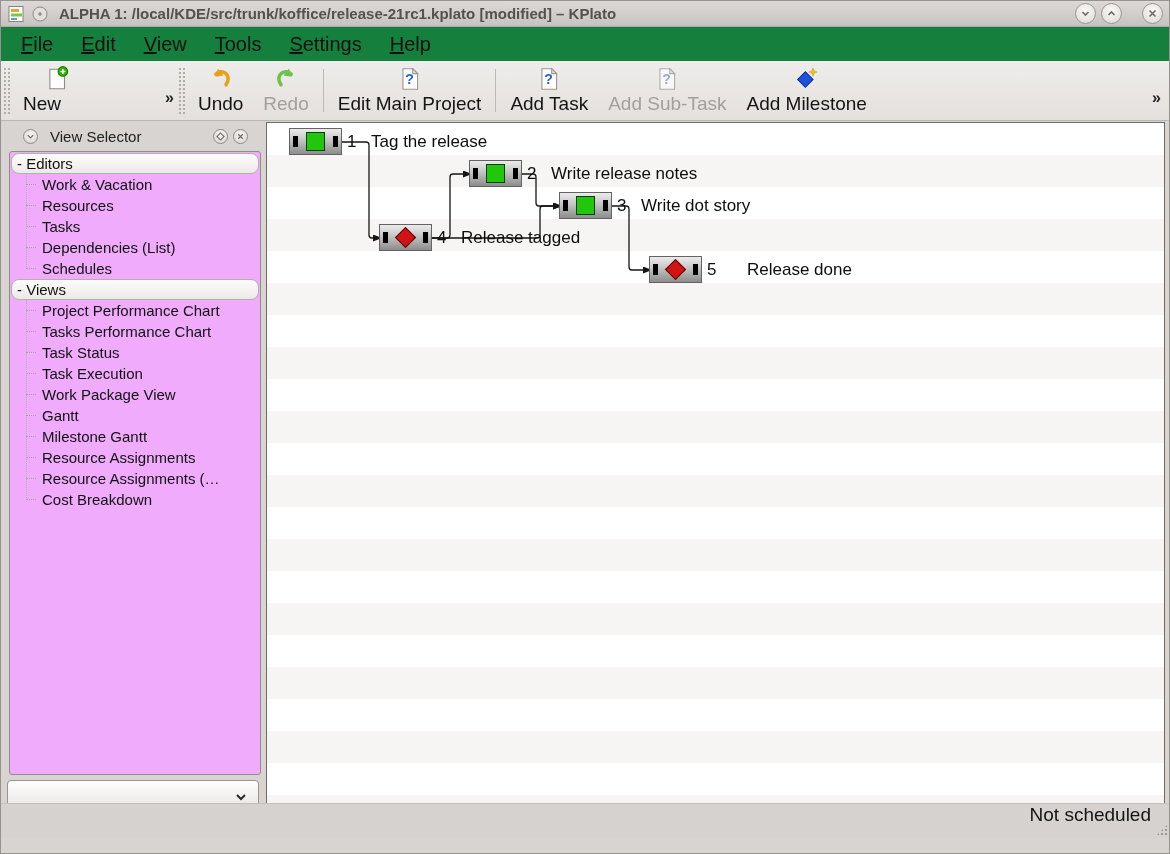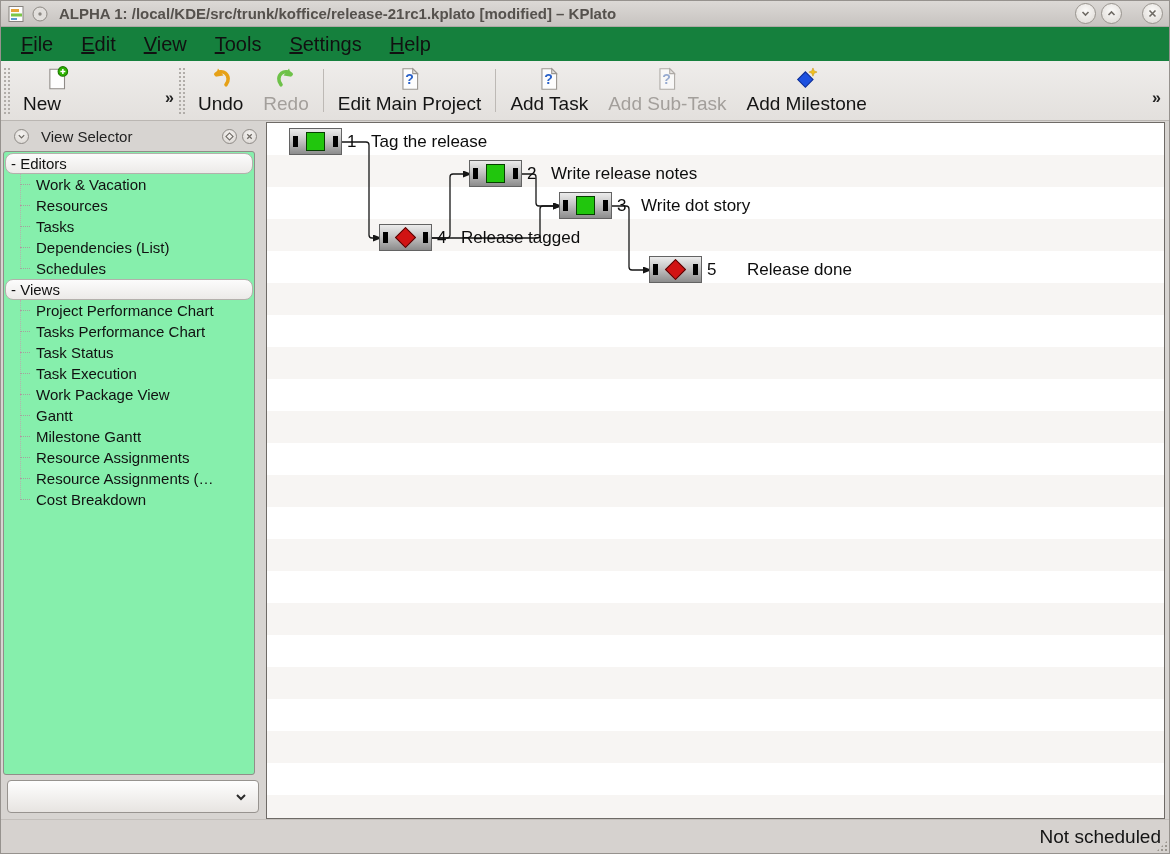--- a/index.html
+++ b/index.html
@@ -40,26 +40,26 @@
   .tb-overflow.right{margin-left:auto;padding-right:4px;}
   .tb-new{width:150px;justify-content:flex-end;align-items:flex-start;}
   .tb-new .ic{margin-left:22px;}
   .tb-new .lbl{margin-left:0;}
 
   
   .workarea{position:absolute;left:0;top:121px;width:100%;height:699px;background:#d7d4d1;}
 
   
   .dock{position:absolute;left:0;top:0;width:264px;height:699px;}
-  .dock-header{height:28px;display:flex;align-items:center;padding:0 8px;}
+  .dock-header{height:28px;display:flex;align-items:center;padding:0 17px;}
   .dock-title{font-size:15px;color:#222;margin-left:12px;flex:1;}
   .dock-btn{width:15px;height:15px;border-radius:50%;border:1px solid #8f8b87;
     background:radial-gradient(circle at 50% 35%,#f6f4f2,#d8d4d0);
     display:flex;align-items:center;justify-content:center;margin-left:5px;}
-  .tree-frame{position:absolute;left:2px;top:29px;width:252px;height:624px;background:#86efac;
+  .tree-frame{position:absolute;left:8px;top:29px;width:252px;height:624px;background:#f0abfc;
     border:1px solid #918d89;border-radius:3px;overflow:hidden;padding-top:1px;}
   .tree-group{height:21px;line-height:20px;font-size:15px;color:#111;margin:0 1px;
     border:1px solid #b4b0ac;border-radius:8px;background:linear-gradient(#fcfcfc,#eceae8);
     padding-left:5px;}
   .tree-item{position:relative;height:21px;line-height:21px;font-size:15px;color:#111;
     display:flex;align-items:center;}
   .tree-item .stub{width:10px;height:1px;border-top:1px dotted #a5a19d;margin-left:16px;}
   .tree-item .tree-label{padding-left:6px;white-space:nowrap;overflow:hidden;}
   .tree-item.selected{background:transparent;}
   .tree-item.selected .tree-label{background:#3f7fc1;color:#fff;flex:1;margin-right:6px;}
@@ -74,22 +74,22 @@
   .dep-node{position:absolute;width:53px;height:27px;border:1px solid #636363;
     background:linear-gradient(#ececec,#c4c4c4 45%,#8c8c8c);}
   .dep-node .tab{position:absolute;top:7px;width:5px;height:11px;background:#000;}
   .dep-node .tab.l{left:3px;}
   .dep-node .tab.r{right:3px;}
   .sym-task{position:absolute;left:16px;top:3px;width:19px;height:19px;background:#21c60d;border:1px solid #063f00;}
   .sym-milestone{position:absolute;left:18px;top:5px;width:15px;height:15px;background:#d11313;border:1px solid #4c0404;transform:rotate(45deg);}
   .dep-num,.dep-label{position:absolute;height:21px;line-height:21px;font-size:17px;color:#0d0d0d;white-space:nowrap;}
 
   
-  .statusbar{position:absolute;left:0;bottom:0;width:100%;height:34px;background:#d6d2cf;
-    border-top:1px solid #c3bfbb;display:flex;align-items:center;justify-content:flex-end;padding-right:8px;}
+  .statusbar{position:absolute;left:0;bottom:16px;width:100%;height:34px;background:#d6d2cf;
+    border-top:1px solid #c3bfbb;display:flex;align-items:flex-start;justify-content:flex-end;padding-right:18px;}
   .status-text{font-size:19px;color:#141414;}
   .grip{position:absolute;right:1px;bottom:1px;width:12px;height:12px;
     background-image:radial-gradient(#9a968f 1px,transparent 1.2px);background-size:4px 4px;
     clip-path:polygon(100% 0,100% 100%,0 100%);}
 </style>
 </head>
 <body>
 
 <div class="window">
 

